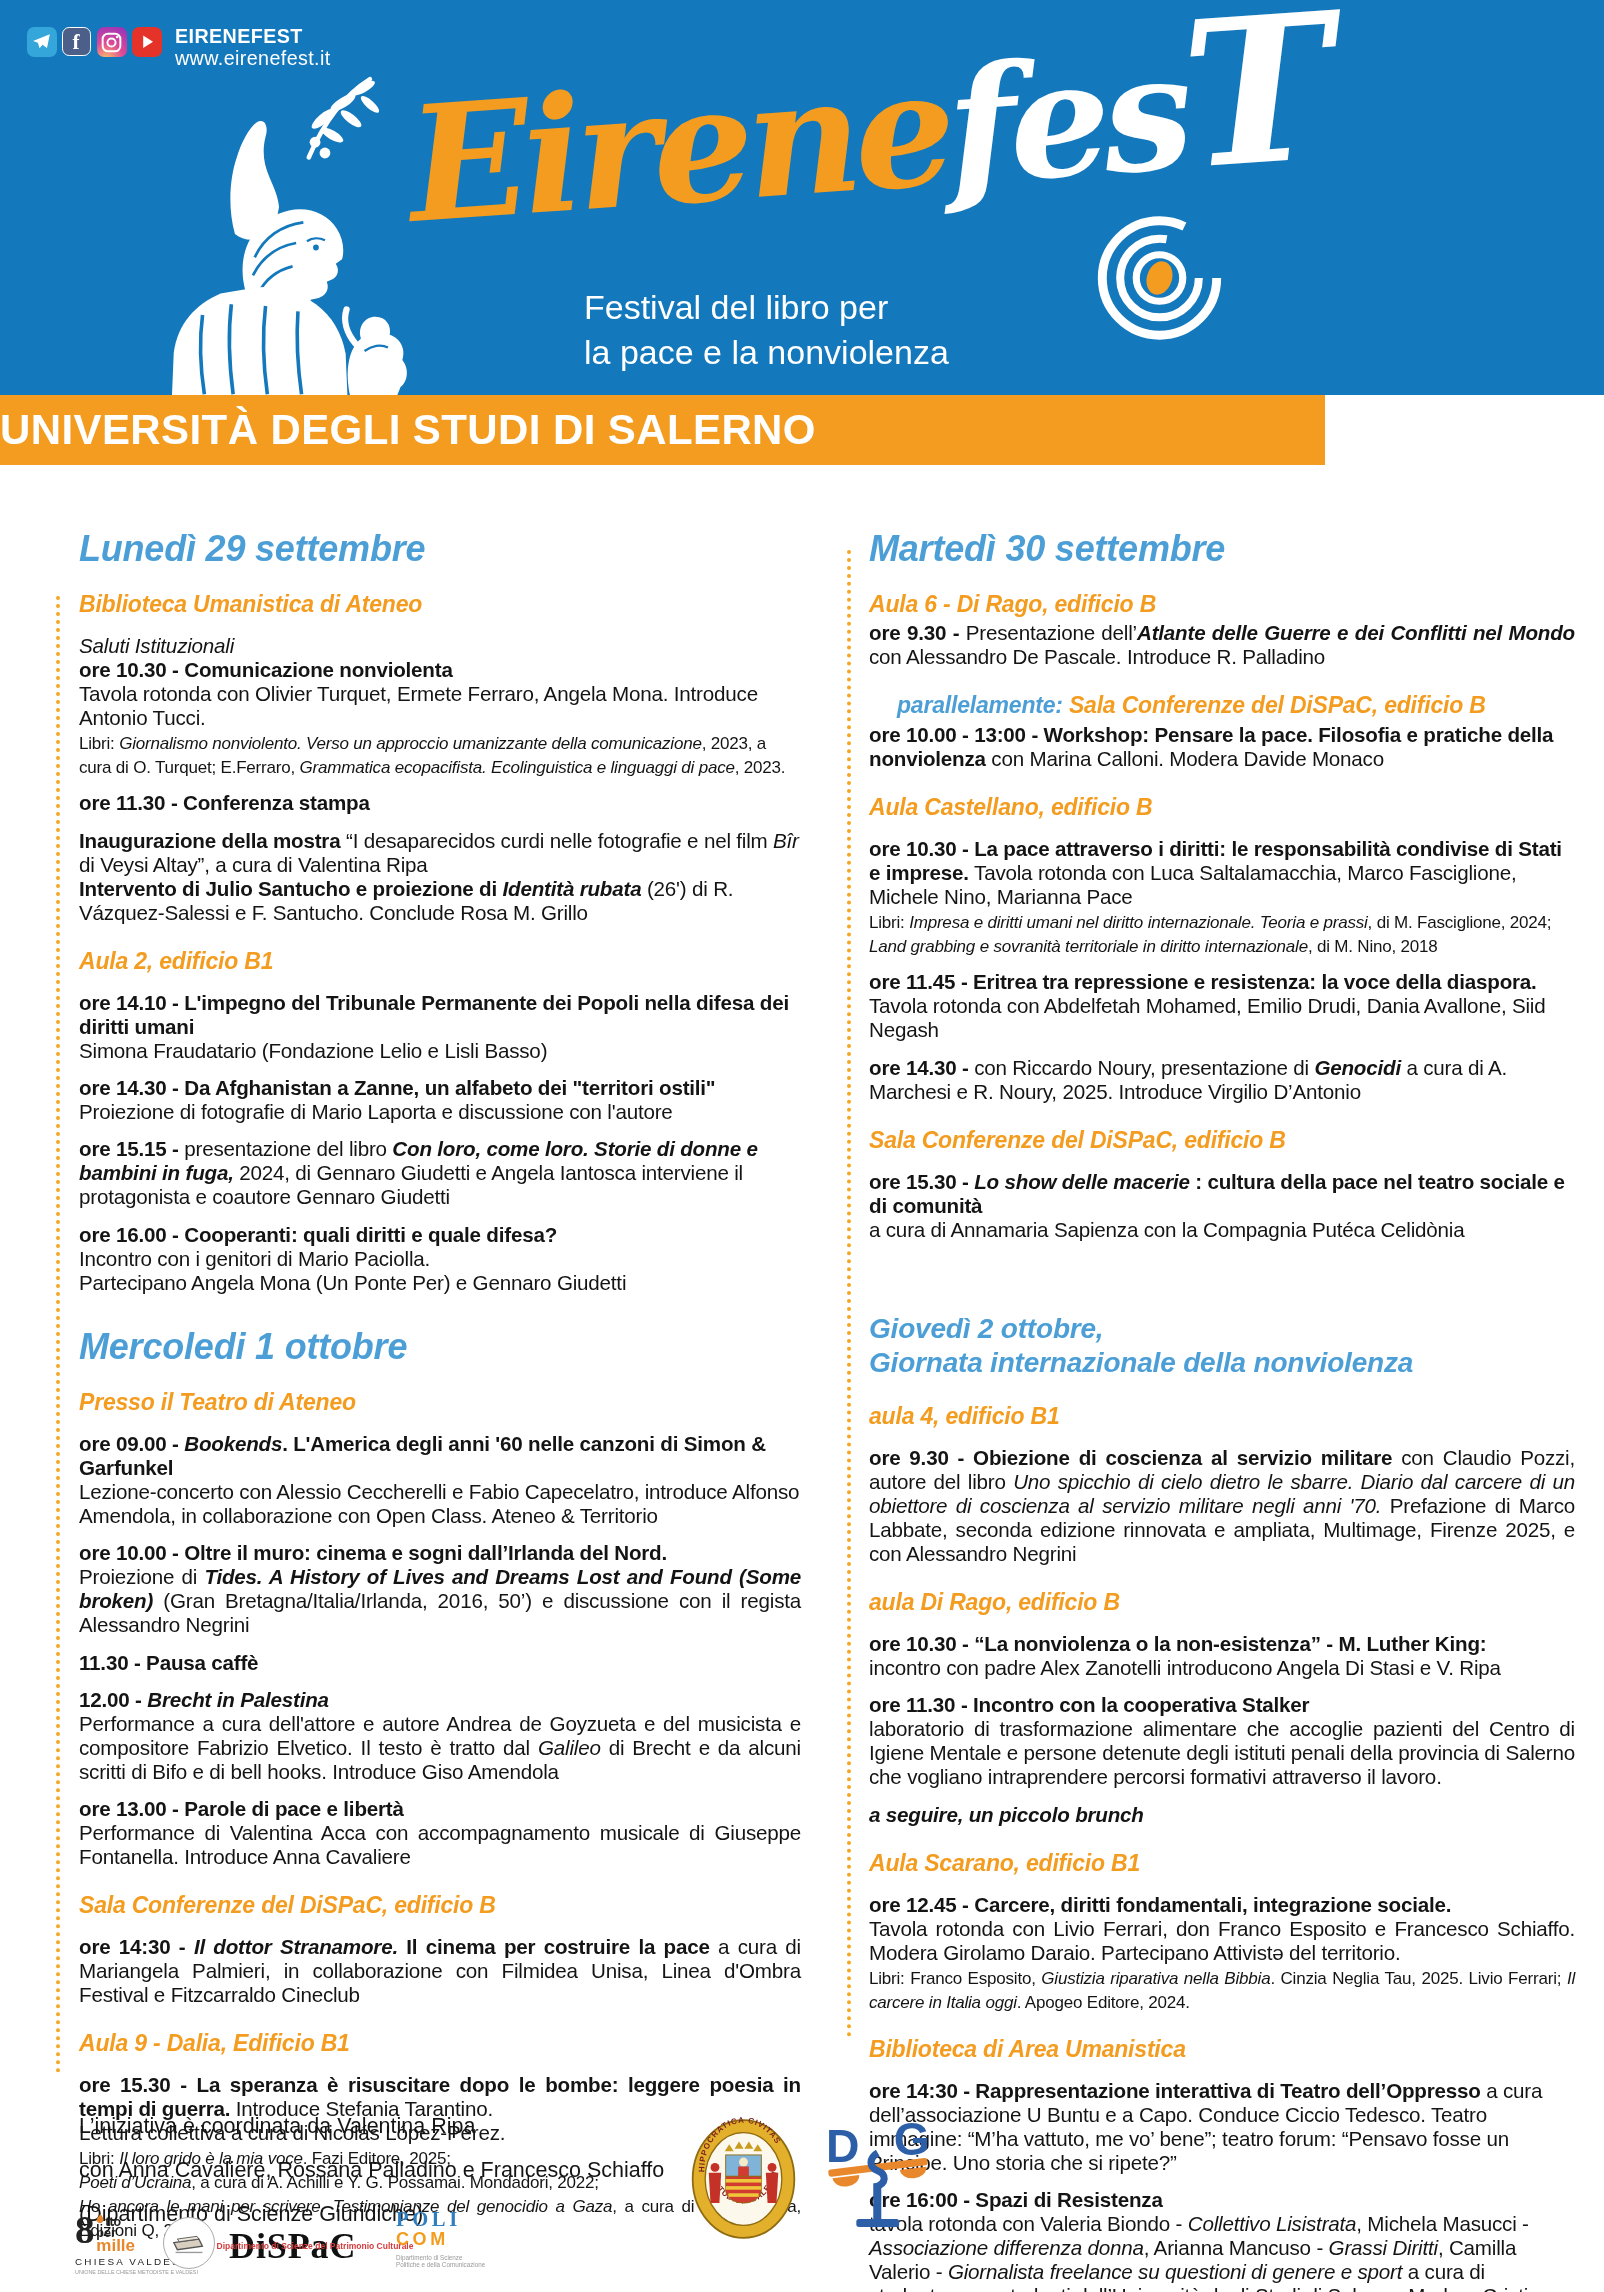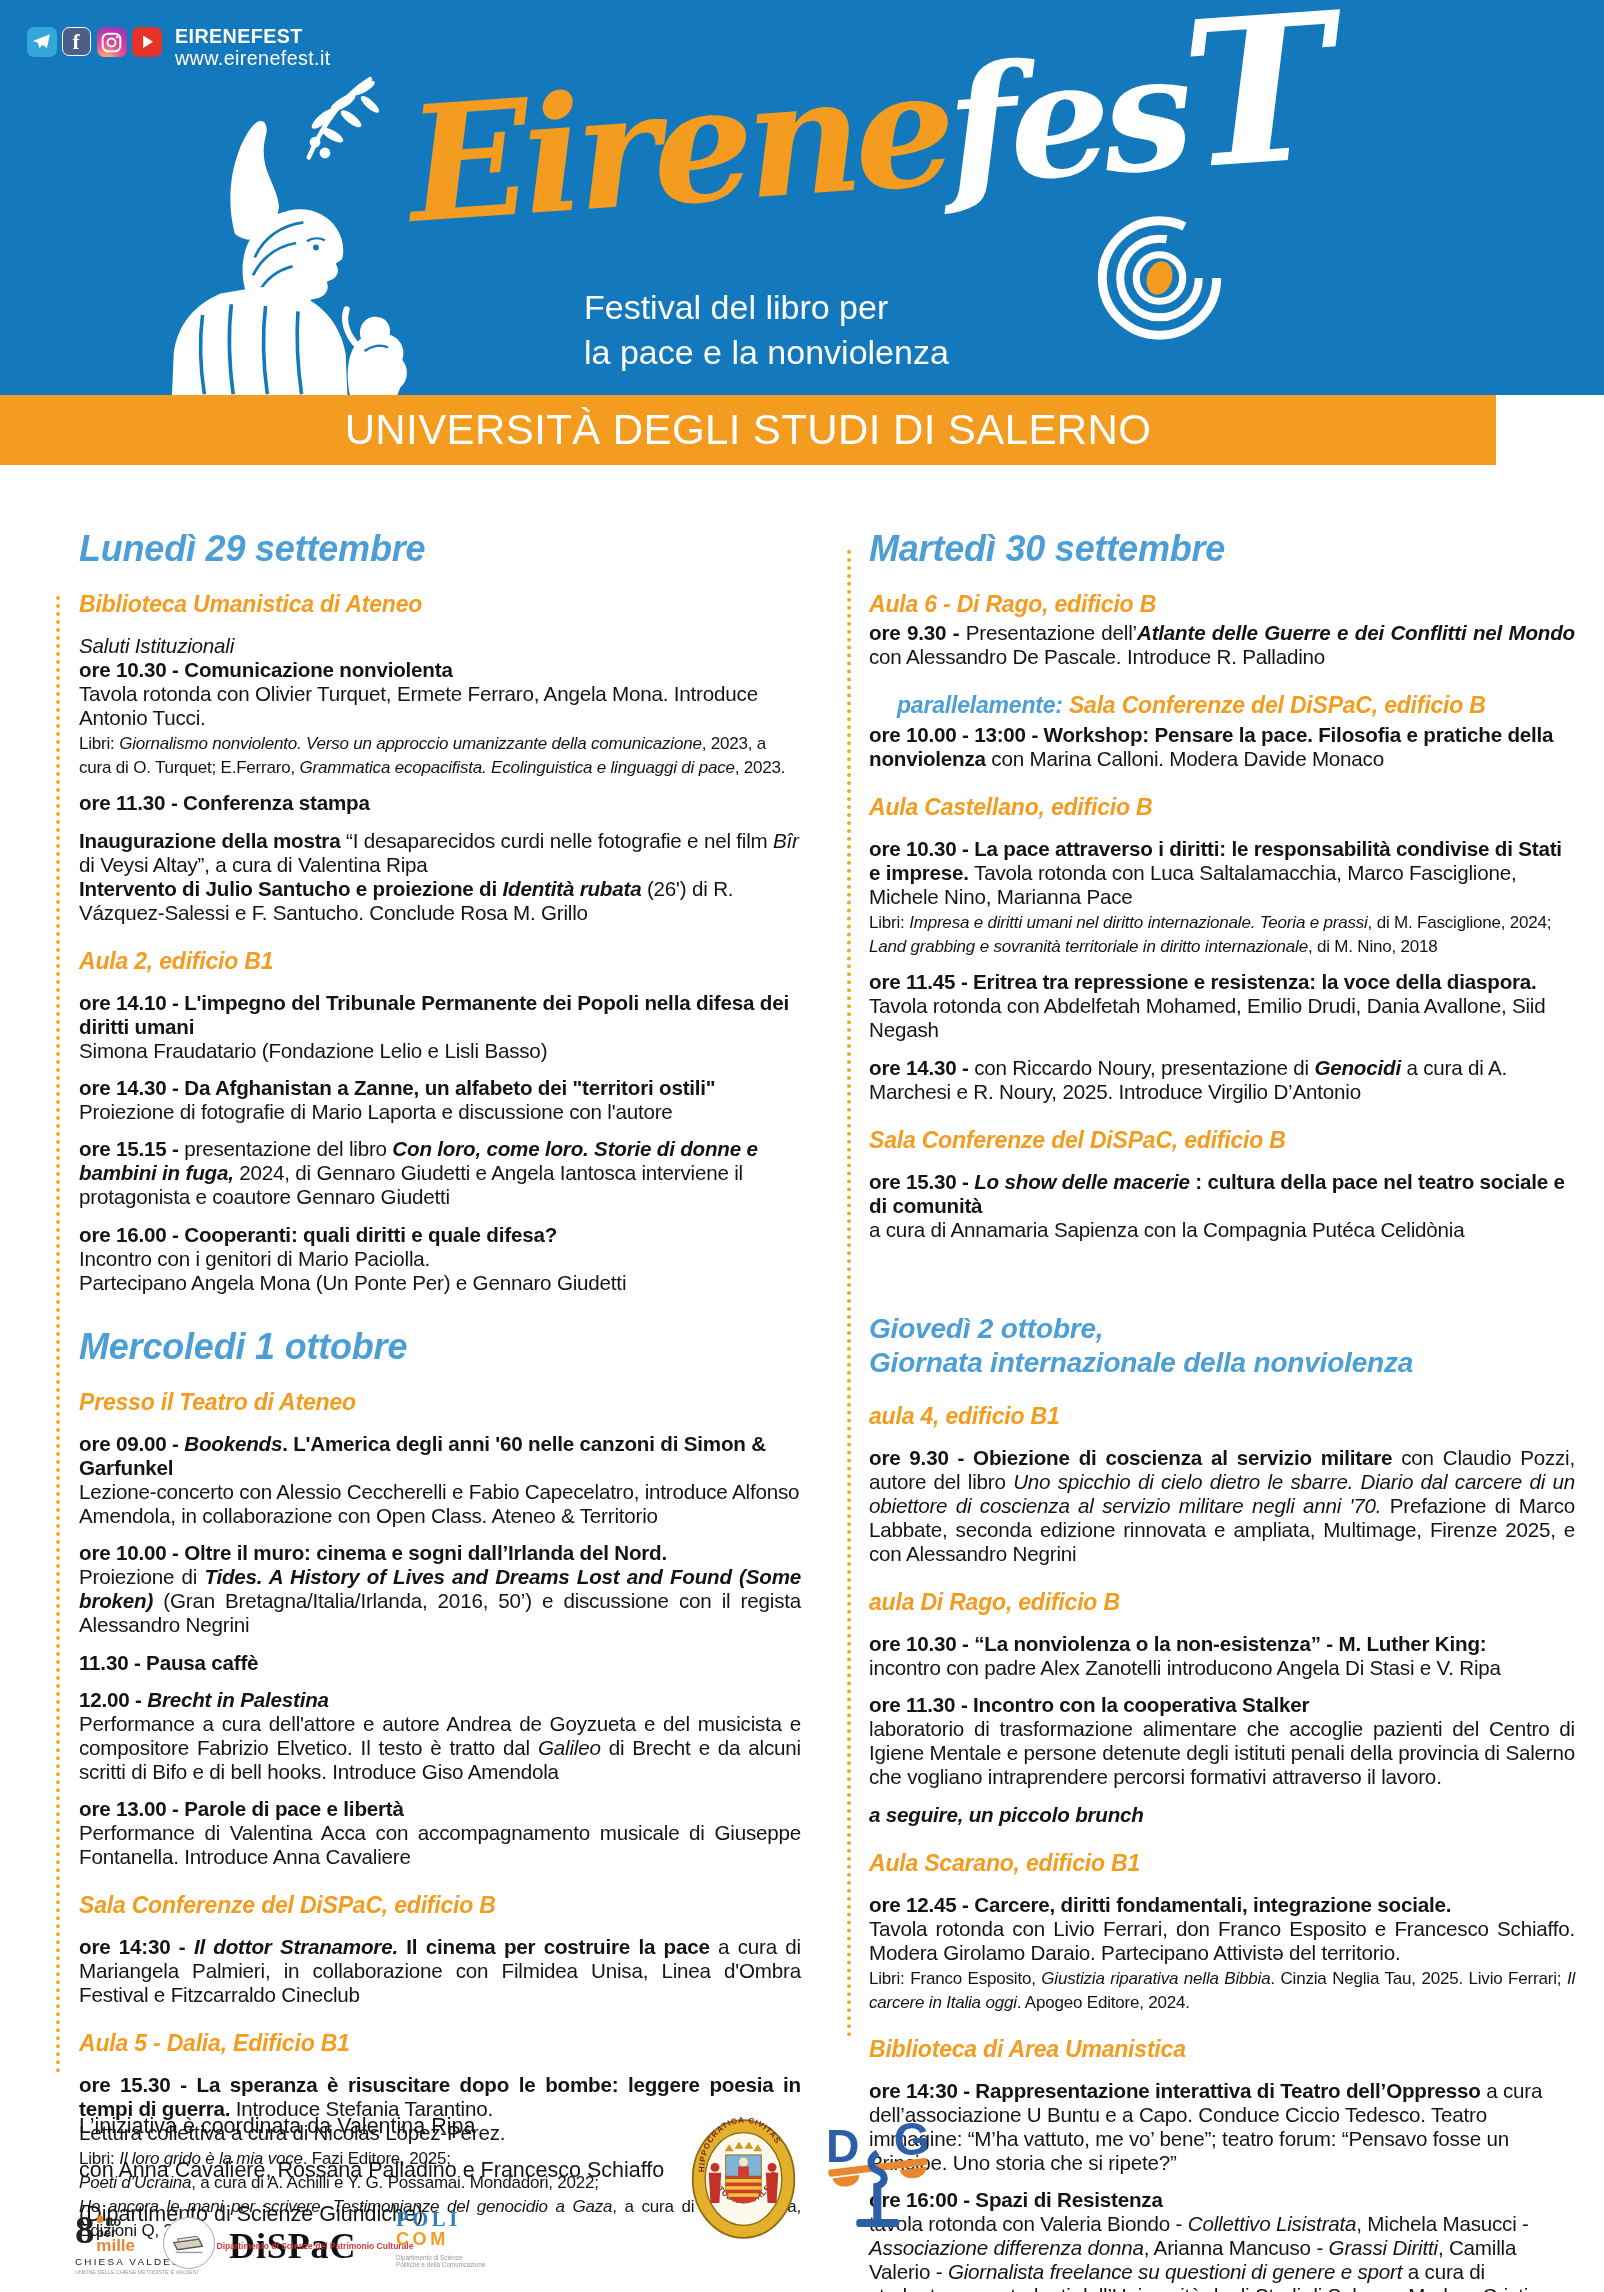--- a/index.html
+++ b/index.html
@@ -16,22 +16,22 @@
   .brand .handle{font-weight:700;font-size:19.7px;}
   .brand .url{font-size:19.7px;}
   .logo{position:absolute;left:407px;top:0px;transform:rotate(-4deg);font-family:"DejaVu Serif",serif;font-style:italic;font-weight:700;letter-spacing:-7.2px;white-space:nowrap;}
   .logo .eirene{font-size:159px;color:#F39C1F;}
   .logo .fes{font-size:159px;color:#fff;}
   .logo .tee{font-size:201px;color:#fff;}
   .spiral{position:absolute;left:1088px;top:202px;}
   .tagline{position:absolute;left:584px;top:285px;color:#fff;font-size:34px;line-height:45px;font-weight:400;}
   .statue{position:absolute;left:163px;top:72px;}
   
-  .banner{position:absolute;left:0;top:395px;width:1496px;height:70px;background:#F39C1F;color:#fff;
-    font-size:42px;font-weight:400;text-align:center;line-height:70px;letter-spacing:0.4px;}
+  .banner{position:absolute;left:0;top:395px;width:1325px;height:70px;background:#F39C1F;color:#fff;
+    font-size:42px;font-weight:700;line-height:70px;letter-spacing:0.4px;}
   
   .dotline{position:absolute;width:0;border-left:4.5px dotted #F5A623;}
   .dotline.l{left:56px;top:596px;height:1478px;}
   .dotline.r{left:847px;top:550px;height:1488px;}
   .col{position:absolute;top:527px;color:#141414;font-size:20.6px;line-height:24px;letter-spacing:-0.2px;}
   .col.left{left:79px;width:722px;}
   .col.right{left:869px;width:706px;}
   .blk{margin:0 0 13.4px;}
   .blk.day{font-size:36px;line-height:39px;font-weight:700;font-style:italic;color:#4C9FD6;margin:32px 0 19.7px;}
   .blk.day.first{margin-top:1.8px;}
@@ -167,21 +167,21 @@
     <div class="blk p"><span class="sb">ore 16.00 - Cooperanti: quali diritti e quale difesa?</span><br><span>Incontro con i genitori di Mario Paciolla.</span><br><span>Partecipano Angela Mona (Un Ponte Per) e Gennaro Giudetti</span></div>
     <div class="blk day"><span>Mercoledi 1 ottobre</span></div>
     <div class="blk venue"><span>Presso il Teatro di Ateneo</span></div>
     <div class="blk p"><span class="sb">ore 09.00 - </span><span class="sbi">Bookends</span><span class="sb">. L'America degli anni '60 nelle canzoni di Simon &amp; Garfunkel</span><br><span>Lezione-concerto con Alessio Ceccherelli e Fabio Capecelatro, introduce Alfonso Amendola, in collaborazione con Open Class. Ateneo &amp; Territorio</span></div>
     <div class="blk p j"><span class="sb">ore 10.00 - Oltre il muro: cinema e sogni dall’Irlanda del Nord.</span><br><span>Proiezione di </span><span class="sbi">Tides. A History of Lives and Dreams Lost and Found (Some broken)</span><span> (Gran Bretagna/Italia/Irlanda, 2016, 50’) e discussione con il regista Alessandro Negrini</span></div>
     <div class="blk p"><span class="sb">11.30 - Pausa caffè</span></div>
     <div class="blk p j"><span class="sb">12.00 - </span><span class="sbi">Brecht in Palestina</span><br><span>Performance a cura dell'attore e autore Andrea de Goyzueta e del musicista e compositore Fabrizio Elvetico. Il testo è tratto dal </span><span class="si">Galileo</span><span> di Brecht e da alcuni scritti di Bifo e di bell hooks. Introduce Giso Amendola</span></div>
     <div class="blk p j"><span class="sb">ore 13.00 - Parole di pace e libertà</span><br><span>Performance di Valentina Acca con accompagnamento musicale di Giuseppe Fontanella. Introduce Anna Cavaliere</span></div>
     <div class="blk venue"><span>Sala Conferenze del DiSPaC, edificio B</span></div>
     <div class="blk p j"><span class="sb">ore 14:30 - </span><span class="sbi">Il dottor Stranamore.</span><span class="sb"> Il cinema per costruire la pace</span><span> a cura di Mariangela Palmieri, in collaborazione con Filmidea Unisa, Linea d'Ombra Festival e Fitzcarraldo Cineclub</span></div>
-    <div class="blk venue"><span>Aula 5 - Dalia, Edificio B1</span></div>
+    <div class="blk venue"><span>Aula 9 - Dalia, Edificio B1</span></div>
     <div class="blk p j"><span class="sb">ore 15.30 - La speranza è risuscitare dopo le bombe: leggere poesia in tempi di guerra.</span><span> Introduce Stefania Tarantino.</span><br><span>Lettura collettiva a cura di Nicolás López-Pérez.</span><br><span class="ssm">Libri: </span><span class="ssmi">Il loro grido è la mia voce</span><span class="ssm">. Fazi Editore, 2025;</span><br><span class="ssmi">Poeti d’Ucraina</span><span class="ssm">, a cura di A. Achilli e Y. G. Possamai. Mondadori, 2022;</span><br><span class="ssmi">Ho ancora le mani per scrivere. Testimonianze del genocidio a Gaza</span><span class="ssm">, a cura di Aldo Nicosia, Edizioni Q, 2025.</span></div>
   </div>
 <div class="col right">
     <div class="blk day first"><span>Martedì 30 settembre</span></div>
     <div class="blk venue tight"><span>Aula 6 - Di Rago, edificio B</span></div>
     <div class="blk p j"><span class="sb">ore 9.30 - </span><span>Presentazione dell’</span><span class="sbi">Atlante delle Guerre e dei Conflitti nel Mondo</span><span> con Alessandro De Pascale. Introduce R. Palladino</span></div>
     <div class="blk venue tight"><span class="sblue">parallelamente: </span><span>Sala Conferenze del DiSPaC, edificio B</span></div>
     <div class="blk p"><span class="sb">ore 10.00 - 13:00 - Workshop: Pensare la pace. Filosofia e pratiche della nonviolenza</span><span> con Marina Calloni. Modera Davide Monaco</span></div>
     <div class="blk venue"><span>Aula Castellano, edificio B</span></div>
     <div class="blk p"><span class="sb">ore 10.30 - La pace attraverso i diritti: le responsabilità condivise di Stati e imprese.</span><span> Tavola rotonda con Luca Saltalamacchia, Marco Fasciglione, Michele Nino, Marianna Pace</span><br><span class="ssm">Libri: </span><span class="ssmi">Impresa e diritti umani nel diritto internazionale. Teoria e prassi</span><span class="ssm">, di M. Fasciglione, 2024; </span><span class="ssmi">Land grabbing e sovranità territoriale in diritto internazionale</span><span class="ssm">, di M. Nino, 2018</span></div>

